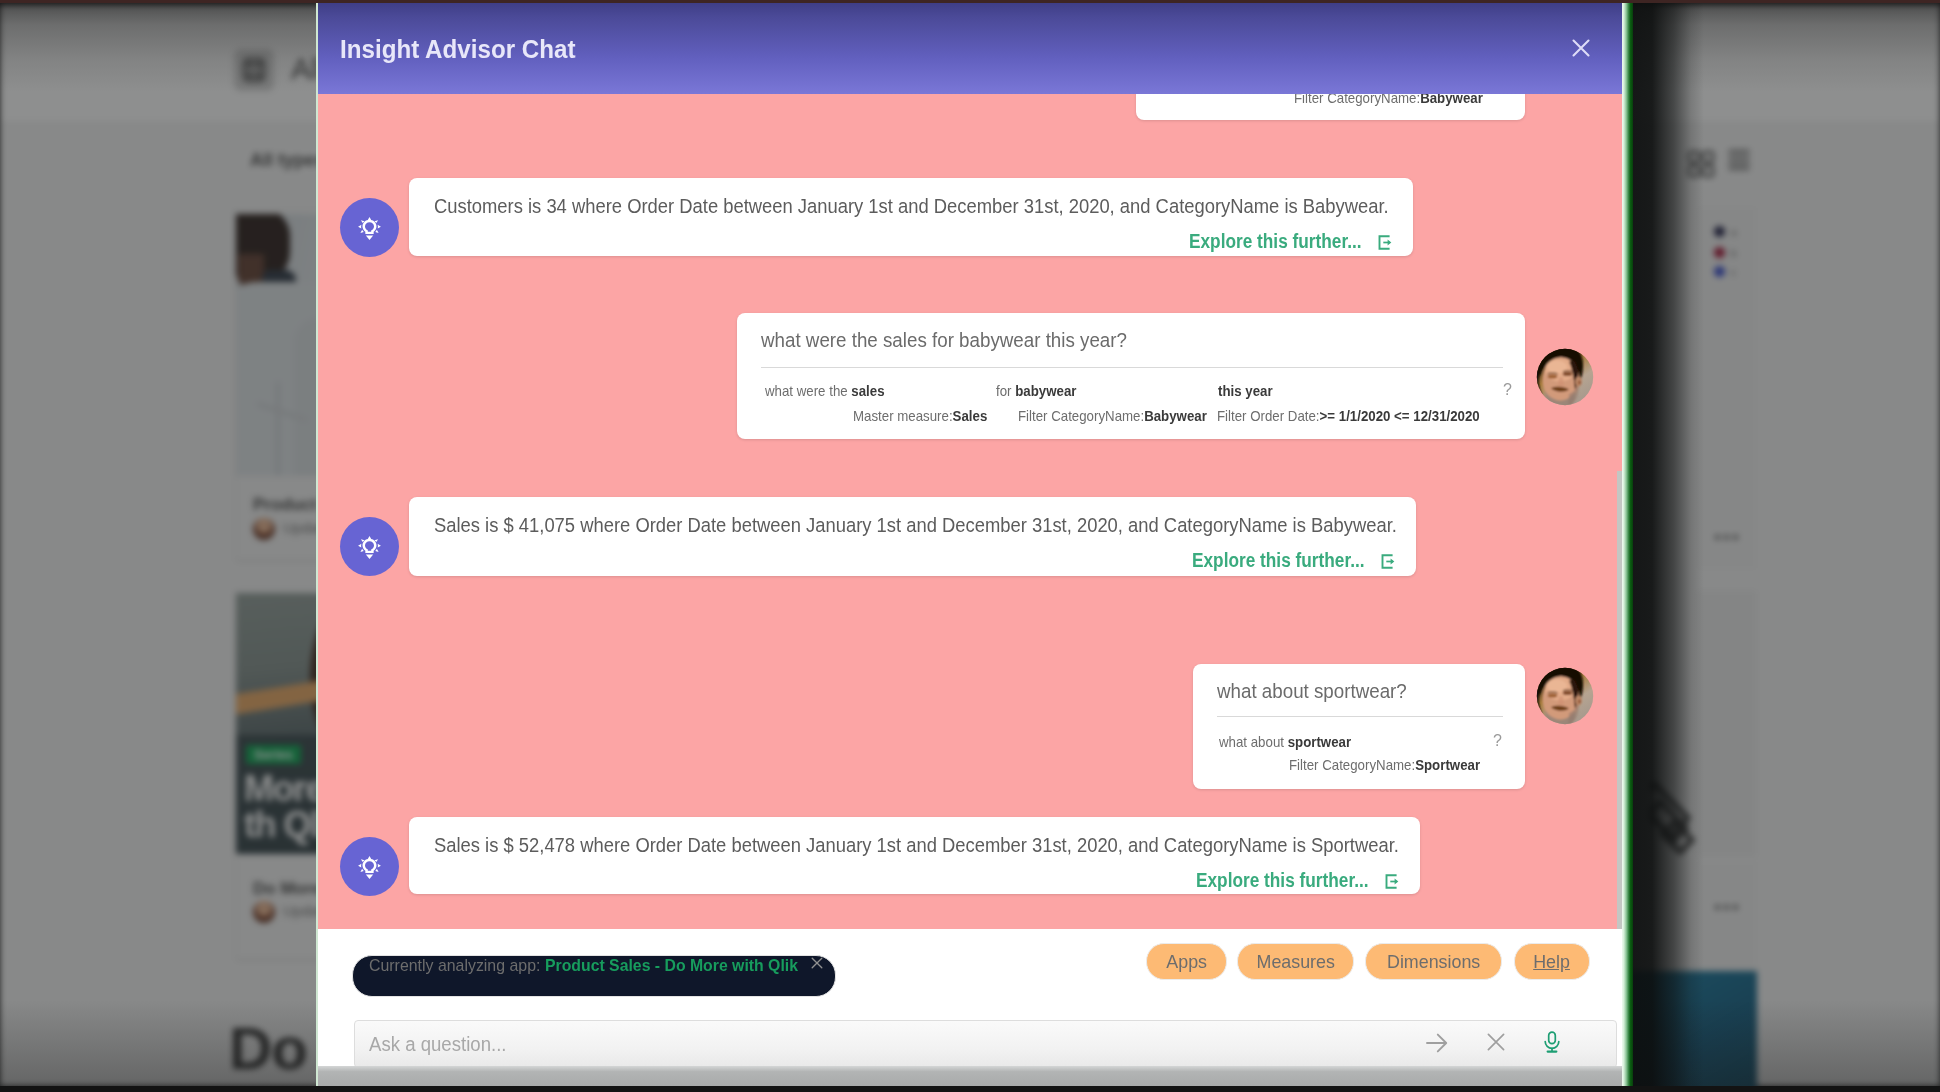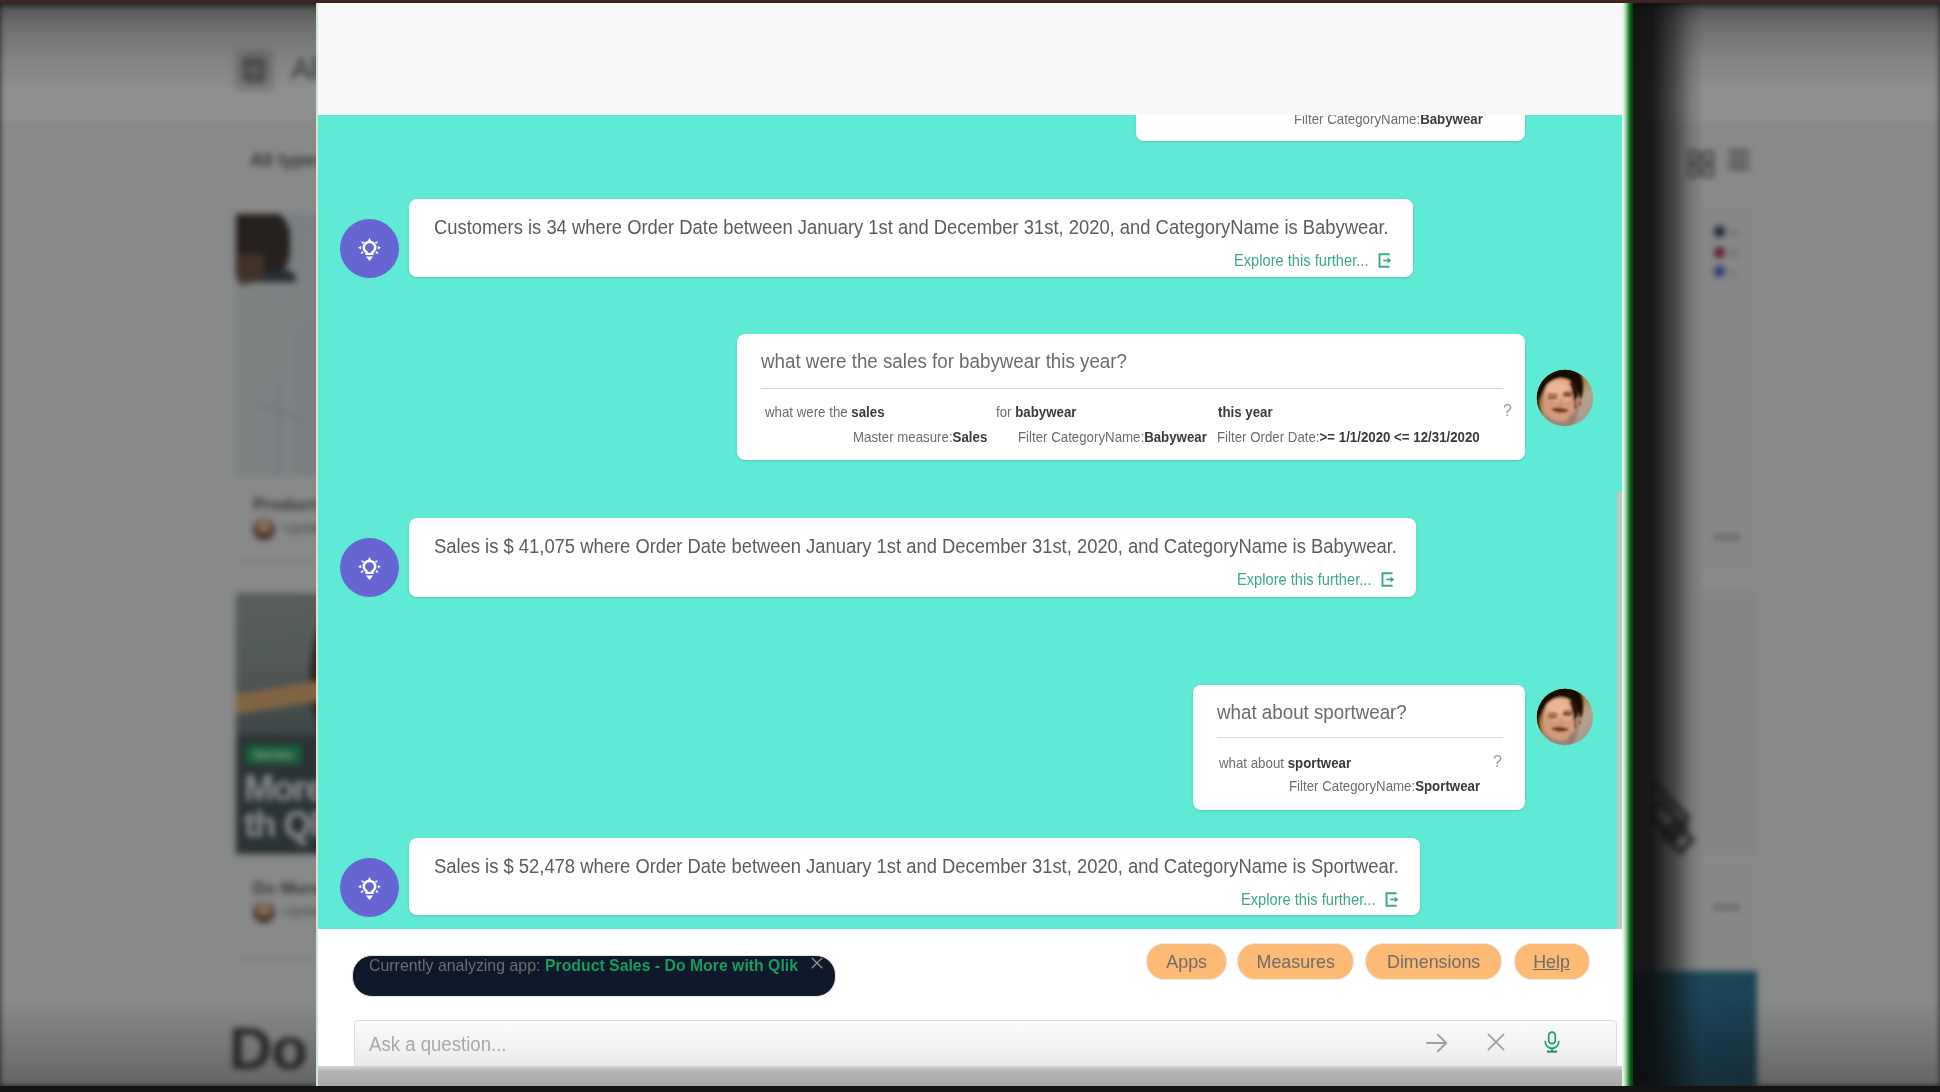--- a/index.html
+++ b/index.html
@@ -40,30 +40,30 @@
   .modal{position:absolute;left:316px;top:0;z-index:2;border-left:2px solid #cfe7d2;width:1306px;height:1092px;
          background:#f7f8f7;
          overflow:hidden;}
   .modal-header{position:relative;height:94px;
       background:linear-gradient(to bottom,#3c3b83 0%,#4b4a98 18%,#6260bf 62%,#7a77d7 100%);}
   .modal-title{position:absolute;left:22px;top:34px;font-size:26px;font-weight:bold;
       color:#e8e7f9;letter-spacing:0;transform:scaleX(0.93);transform-origin:left top;}
   .modal-close{position:absolute;left:1254px;top:39px;width:18px;height:18px;cursor:pointer;}
 
   
-  .chat{position:absolute;left:0;top:94px;width:1306px;height:835px;background:#5eead4;overflow:hidden;margin-top:21px;}
+  .chat{position:absolute;left:0;top:94px;width:1306px;height:835px;background:#fca5a5;overflow:hidden;}
   .scrollthumb{position:absolute;right:0px;top:377px;width:7px;height:459px;background:#c3c6c3;border-radius:0;}
   .bot-avatar{position:absolute;width:59px;height:59px;border-radius:50%;background:#6764d3;}
   .bot-avatar svg{position:absolute;left:17px;top:18px;}
 
   .bot-bubble{position:absolute;background:#ffffff;border-radius:8px;
       box-shadow:0 1px 3px rgba(0,0,0,.13);}
   .bot-text{position:absolute;left:25px;top:16px;font-size:20.5px;color:#5c5c5c;white-space:nowrap;
       transform:scaleX(0.897);transform-origin:left top;}
-  .explore{position:absolute;font-size:17px;font-weight:normal;color:#3aab7e;white-space:nowrap;}
+  .explore{position:absolute;font-size:20px;font-weight:bold;color:#3aab7e;white-space:nowrap;}
   .explore .elab{display:inline-block;transform:scaleX(0.8625);transform-origin:left top;}
   .explore .exicon{display:inline-block;vertical-align:-2px;margin-left:-17px;}
 
   .user-bubble{position:absolute;background:#ffffff;border-radius:8px;
       box-shadow:0 1px 3px rgba(0,0,0,.13);}
   .user-q{position:absolute;font-size:20.5px;color:#6b6b6b;white-space:nowrap;
       transform:scaleX(0.915);transform-origin:left top;}
   .user-hr{position:absolute;height:1px;background:#d9d9d9;}
   .tok{position:absolute;font-size:15px;color:#6d6d6d;white-space:nowrap;transform:scaleX(0.885);transform-origin:left top;}
   .tok b{color:#3a3a3a;font-weight:bold;}
@@ -186,20 +186,28 @@
     </div>
     <div class="bg-dim"></div>
     <div class="bg-vgrad"></div>
     <div class="bg-topstrip"></div>
     </div>
 
   <div style="position:absolute;left:1622px;top:0;width:11px;height:1092px;z-index:3;background:linear-gradient(to right,#eefbf0 0%,#d8f0dc 16%,#8fc79a 38%,#3f8b4d 58%,#0b5e12 76%,#08400c 100%);"></div>
   <div style="position:absolute;left:1632px;top:0;width:72px;height:1092px;background:linear-gradient(to right, rgba(12,14,14,0.93) 0%, rgba(12,14,14,0.90) 28%, rgba(12,14,14,0.55) 58%, rgba(12,14,14,0.16) 82%, rgba(12,14,14,0) 100%);z-index:1;"></div>
 
   <div class="modal">
+    <div class="modal-header">
+      <div class="modal-title">Insight Advisor Chat</div>
+      <div class="modal-close">
+        <svg width="18" height="18" viewBox="0 0 18 18">
+            <path d="M1.5 1.5 L16.5 16.5 M16.5 1.5 L1.5 16.5" stroke="#dedcf7" stroke-width="2.1" fill="none" stroke-linecap="round"></path>
+          </svg>
+      </div>
+    </div>
     <div class="chat">
 
       <div class="user-bubble" style="left:818px;top:-74px;width:389px;height:100px;">
         <div class="meta" style="left:158px;top:69px;">
           <span>Filter CategoryName:</span><b>Babywear</b>
         </div>
       </div>
 
       <div class="bot-avatar" style="left:22px;top:104px;">
         <svg width="25" height="25" viewBox="0 0 30 30">

